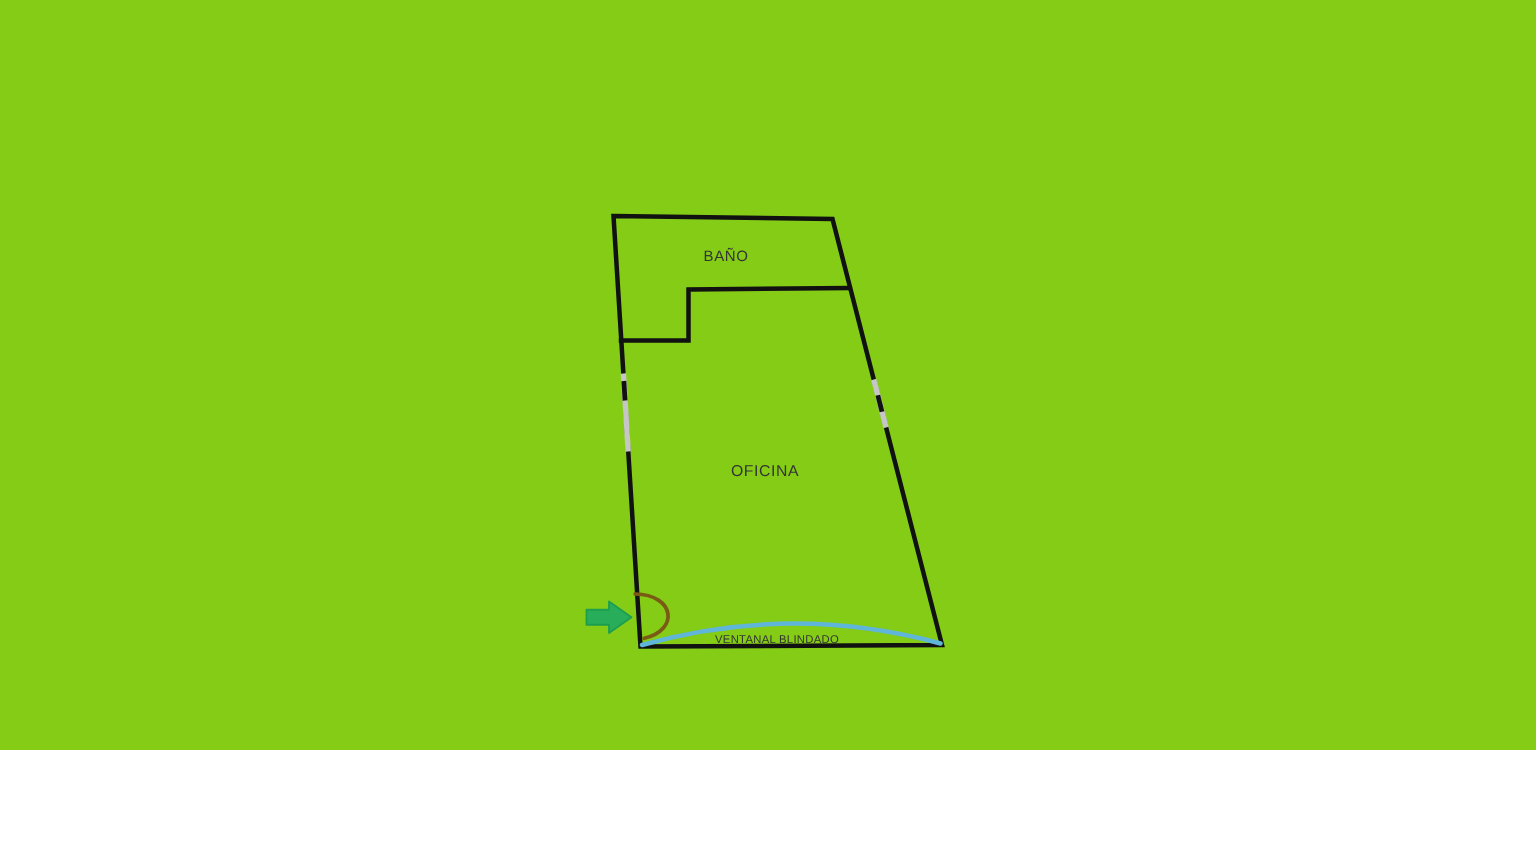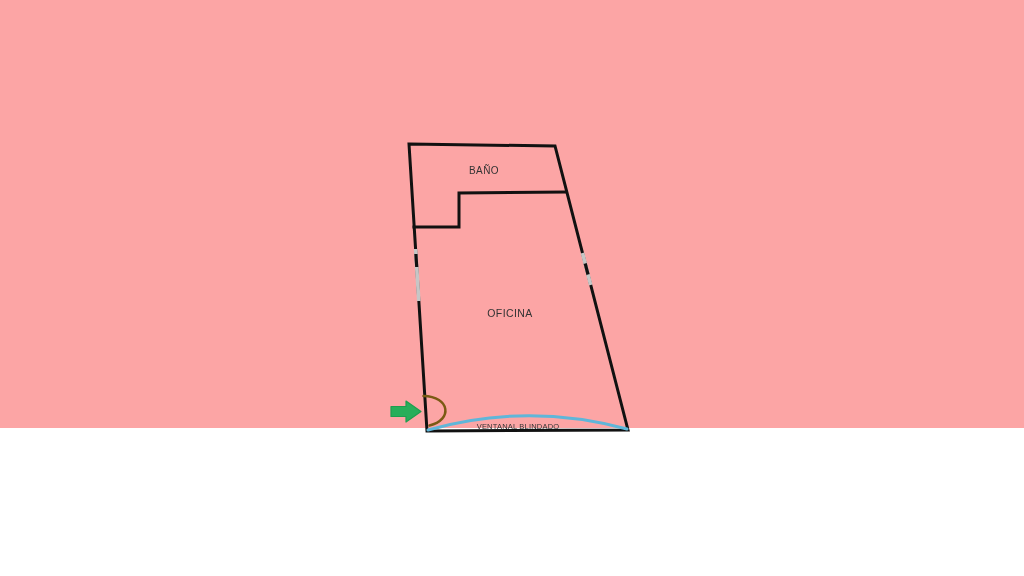--- a/index.html
+++ b/index.html
@@ -7,22 +7,22 @@
     padding: 0;
     width: 1024px;
     height: 576px;
     background: #ffffff;
     overflow: hidden;
     font-family: "Liberation Sans", sans-serif;
   }
   .canvas {
     position: relative;
     width: 1024px;
-    height: 428px;
-    background: #fca5a5;
+    height: 500px;
+    background: #84cc16;
   }
   svg text {
     font-family: "Liberation Sans", sans-serif;
     font-weight: 400;
   }
   .room-label { font-size: 10px; letter-spacing: 0.4px; }
   .room-label-office { font-size: 10.5px; letter-spacing: 0.4px; }
   .window-label { font-size: 7.5px; letter-spacing: 0.2px; }
 </style>
 </head>

